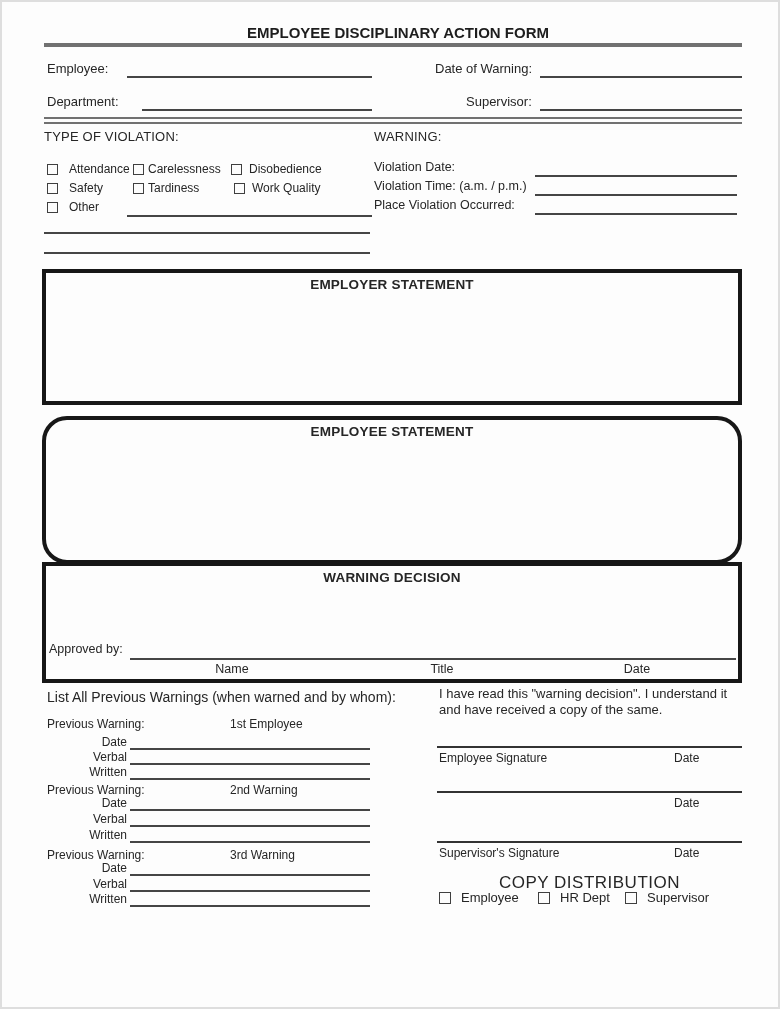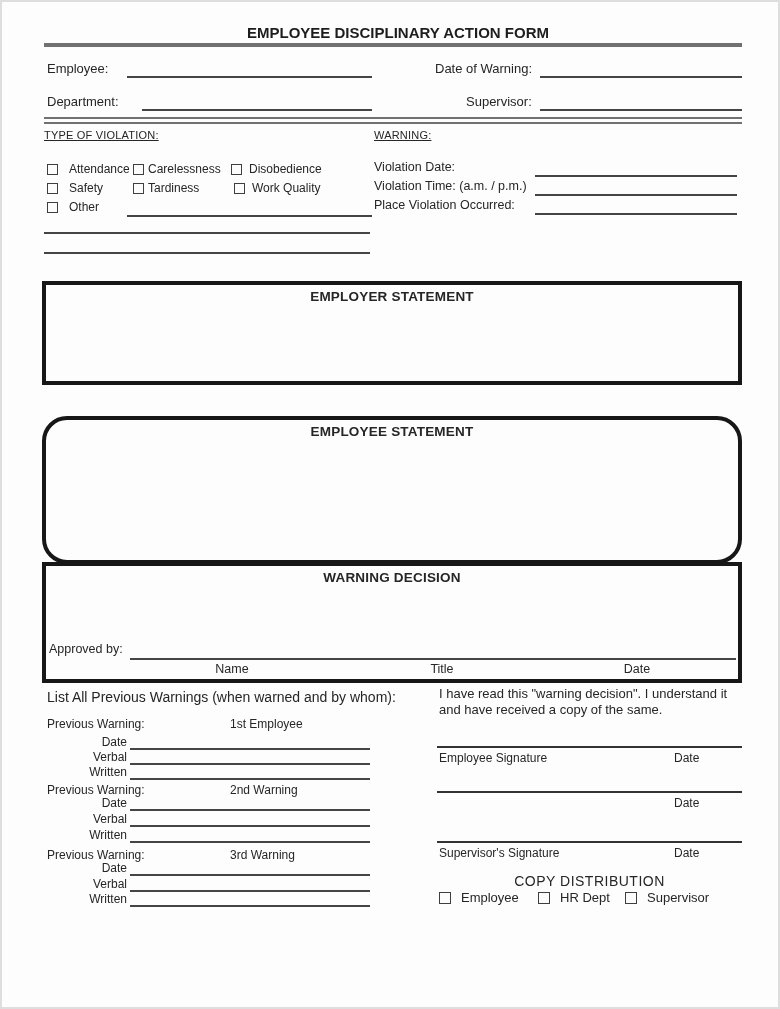--- a/index.html
+++ b/index.html
@@ -11,21 +11,21 @@
     color:#262626;overflow:hidden;
   }
   .abs{position:absolute;}
   .title{left:0;right:0;top:22px;text-align:center;font-weight:bold;font-size:15px;color:#1d1d1d;padding-left:16px;}
   .rule{background:#717171;}
   .drule{left:42px;width:698px;height:7px;border-top:2px solid #717171;border-bottom:2px solid #717171;box-sizing:border-box;}
   .fline{position:absolute;height:2px;background:#454545;}
   .lb{font-size:13px;}
   .lb12{font-size:12px;}
   .lb125{font-size:12.5px;}
-  .sec-head{font-size:11px;letter-spacing:0.2px;text-decoration:underline;}
+  .sec-head{font-size:13px;letter-spacing:0.2px;}
   .cb{position:absolute;width:11px;height:11px;border:1.5px solid #3f3f3f;background:#fcfcfc;box-sizing:border-box;}
   .cb-lg{width:12px;height:12px;}
   .stmt{position:absolute;left:40px;width:700px;border:4px solid #171717;background:#fdfdfd;box-sizing:border-box;}
   .stmt-title{text-align:center;font-weight:bold;font-size:13.5px;margin-top:4px;letter-spacing:0.2px;}
   .ralign{text-align:right;}
   .ctr{transform:translateX(-50%);}
   .para{font-size:13px;line-height:16px;}
 </style>
 </head>
 <body>
@@ -71,21 +71,21 @@
   <div class="fline" style="left:42px;top:250px;width:326px;"></div>
 
   <div class="abs sec-head" style="left:372px;top:127px;">WARNING:</div>
   <div class="abs lb125" style="left:372px;top:158px;">Violation Date:</div>
   <div class="fline" style="left:533px;top:173px;width:202px;"></div>
   <div class="abs lb125" style="left:372px;top:177px;">Violation Time: (a.m. / p.m.)</div>
   <div class="fline" style="left:533px;top:192px;width:202px;"></div>
   <div class="abs lb125" style="left:372px;top:196px;">Place Violation Occurred:</div>
   <div class="fline" style="left:533px;top:211px;width:202px;"></div>
 
-  <div class="stmt" style="top:279px;height:104px;">
+  <div class="stmt" style="top:267px;height:136px;">
     <div class="stmt-title">EMPLOYER STATEMENT</div>
   </div>
 
   <div class="stmt" style="top:414px;height:148px;border-radius:25px;">
     <div class="stmt-title">EMPLOYEE STATEMENT</div>
   </div>
 
   <div class="stmt" style="top:560px;height:121px;">
     <div class="stmt-title">WARNING DECISION</div>
     <div class="abs lb125" style="left:3px;top:76px;">Approved by:</div>
@@ -130,21 +130,21 @@
   <div class="abs lb12" style="left:437px;top:749px;">Employee Signature</div>
   <div class="abs lb12" style="left:672px;top:749px;">Date</div>
 
   <div class="fline" style="left:435px;top:789px;width:305px;background:#333333;"></div>
   <div class="abs lb12" style="left:672px;top:794px;">Date</div>
 
   <div class="fline" style="left:435px;top:839px;width:305px;background:#333333;"></div>
   <div class="abs lb12" style="left:437px;top:844px;">Supervisor's Signature</div>
   <div class="abs lb12" style="left:672px;top:844px;">Date</div>
 
-  <div class="abs" style="left:435px;top:871px;width:305px;text-align:center;font-size:14px;letter-spacing:0.5px;">COPY DISTRIBUTION</div>
+  <div class="abs" style="left:435px;top:871px;width:305px;text-align:center;font-size:17px;letter-spacing:0.5px;">COPY DISTRIBUTION</div>
   <span class="cb cb-lg" style="left:437px;top:890px;"></span>
   <div class="abs lb" style="left:459px;top:888px;">Employee</div>
   <span class="cb cb-lg" style="left:536px;top:890px;"></span>
   <div class="abs lb" style="left:558px;top:888px;">HR Dept</div>
   <span class="cb cb-lg" style="left:623px;top:890px;"></span>
   <div class="abs lb" style="left:645px;top:888px;text-align:right;">Supervisor</div>
 
 </div>
 
 </body></html>

